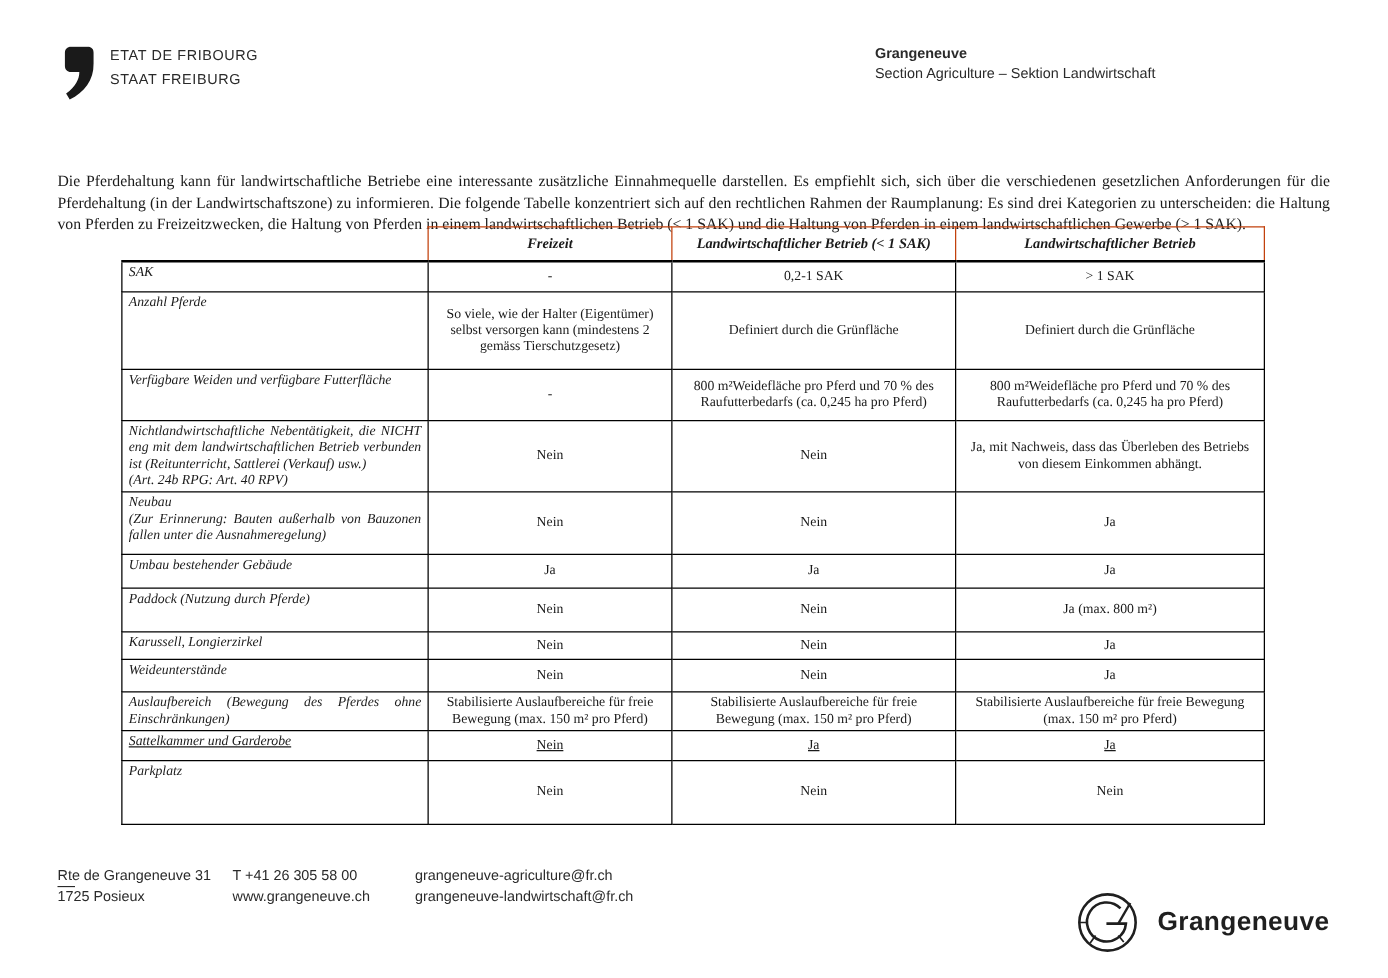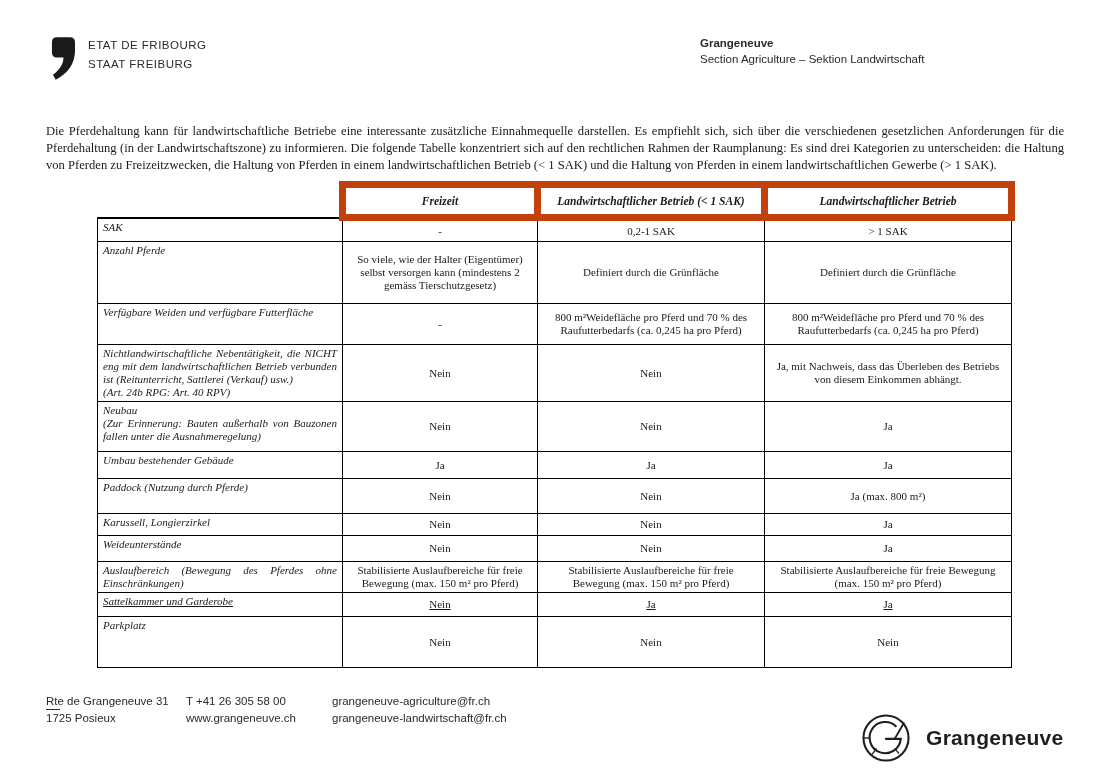--- a/index.html
+++ b/index.html
@@ -10,28 +10,28 @@
   .comma-logo{position:absolute;left:50px;top:37px;width:25px;height:43px;}
   .state-name{position:absolute;left:88px;top:36px;font-family:"Liberation Sans",sans-serif;
     font-size:11.5px;letter-spacing:.5px;line-height:19px;color:#2a2a2a;}
   .org-block{position:absolute;left:700px;top:35px;font-family:"Liberation Sans",sans-serif;
     font-size:11.5px;line-height:16px;color:#2a2a2a;}
   .org-block .org-name{font-weight:bold;}
 
   
   .doc-title{position:absolute;left:46px;top:99px;width:1020px;margin:0;
     font-size:13.5px;font-weight:bold;}
-  .doc-intro{position:absolute;left:46px;top:123px;width:1018px;margin:0;
+  .doc-intro{position:absolute;left:46px;top:137px;width:1018px;margin:0;
     font-size:12.6px;line-height:17.2px;text-align:justify;}
 
   
   table.reg{position:absolute;left:97px;top:181px;width:914px;border-collapse:collapse;
     table-layout:fixed;}
   col.c1{width:245px;} col.c2{width:195px;} col.c3{width:227px;} col.c4{width:247px;}
-  thead th{border:7px solid #c2410c;height:24px;font-size:11.5px;font-weight:bold;font-style:italic;
+  thead th{border:1px solid #c2410c;height:24px;font-size:11.5px;font-weight:bold;font-style:italic;
     text-align:center;vertical-align:middle;padding:1px 4px;}
   thead th.corner{border:none;}
   tbody td{border:1px solid #000;font-size:11px;line-height:13px;padding:2px 6px;}
   tbody tr:first-child td{border-top:2px solid #000;}
   td.label-cell{font-style:italic;text-align:justify;vertical-align:top;
     white-space:pre-line;padding:2px 5px;}
   td.value-cell{text-align:center;vertical-align:middle;}
   tbody tr:nth-child(1){height:24px;margin-left:48px;}  tbody tr:nth-child(2){height:62px;}
   tbody tr:nth-child(3){height:41px;}  tbody tr:nth-child(4){height:56px;}
   tbody tr:nth-child(5){height:50px;}  tbody tr:nth-child(6){height:27px;}

